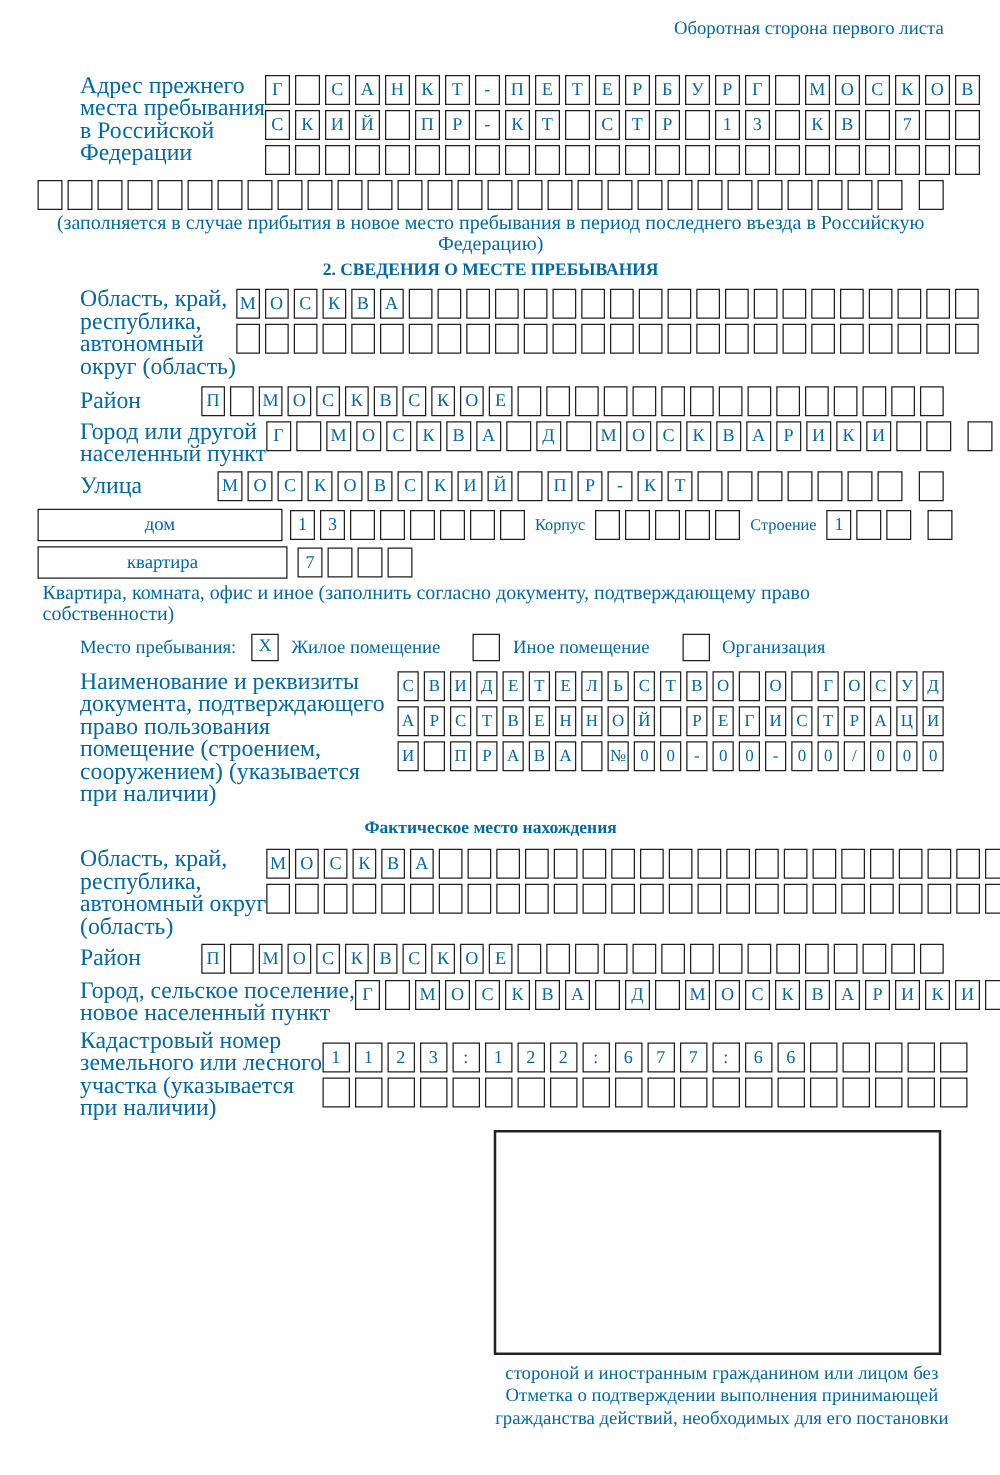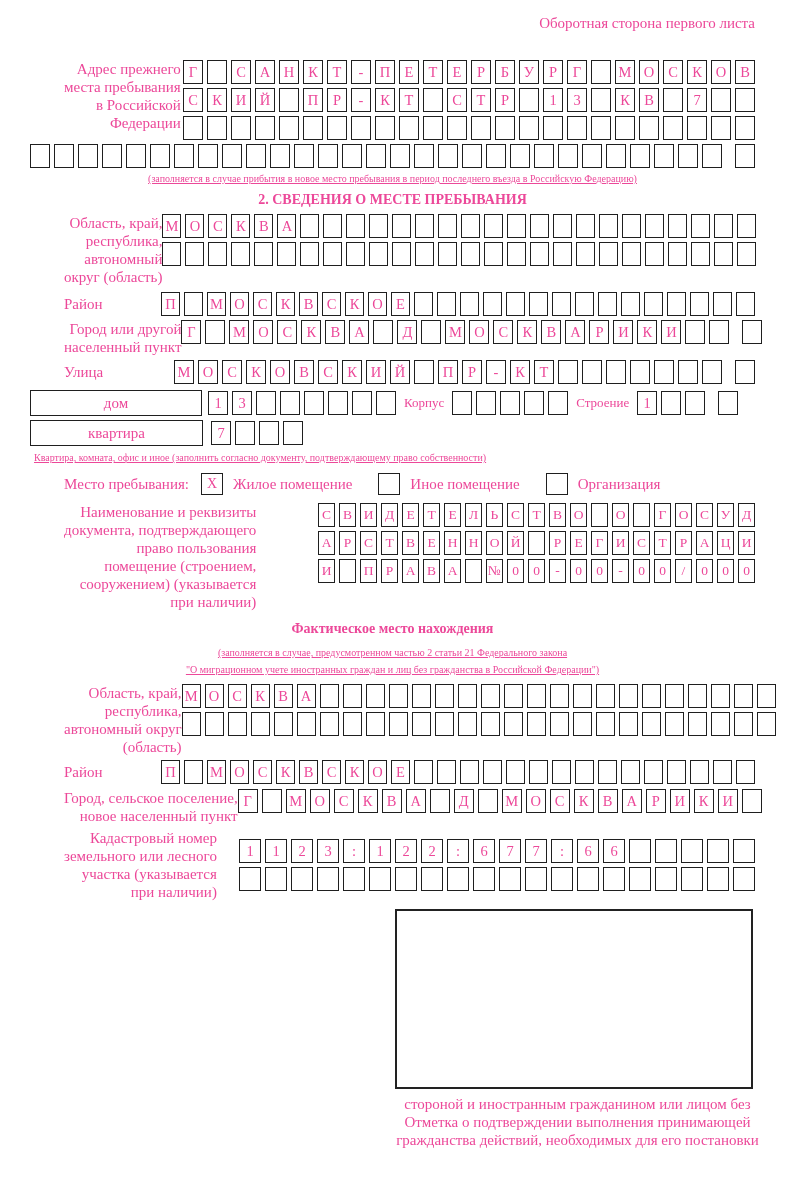--- a/index.html
+++ b/index.html
@@ -1,38 +1,38 @@
 <!DOCTYPE html>
 <html><head>
 <meta charset="utf-8">
 <style>
   html,body{margin:0;padding:0;background:#fff;}
   .page{
     width:800px;height:1180px;box-sizing:border-box;overflow:hidden;
-    background:#fff;color:#ec4899;
+    background:#fff;color:#0369a1;
     font-family:"Liberation Serif","DejaVu Serif",serif;
     padding:14px 45px 0 30px;position:relative;
   }
   .title{text-align:right;font-size:15px;line-height:18px;}
   .frow{display:flex;align-items:flex-start;}
-  .lbl{font-size:15px;line-height:18px;padding-left:34px;flex:none;text-align:right;}
+  .lbl{font-size:19px;line-height:18px;padding-left:34px;flex:none;}
   .lbl-mid{padding-top:3px;font-family:Liberation Serif, serif;}
   .rows{margin-left:auto;display:flex;flex-direction:column;gap:4px;align-items:flex-end;}
   .boxrow{display:flex;gap:4px;flex:none;}
   .right{margin-left:auto;}
   .cb{
     flex:none;display:flex;align-items:center;justify-content:center;
     width:20px;height:24px;border:1.8px solid #1f1f1f;box-sizing:border-box;
     font-size:14.5px;line-height:1;
   }
   .p23 .cb{width:19px;}
   .p21 .cb{width:17px;font-size:13.5px;}
   .p26 .cb{width:22px;}
   .gap-left{margin-left:9px;}
-  .note{font-size:10px;line-height:17px;text-decoration:underline;}
+  .note{font-size:16px;line-height:17px;}
   .center{text-align:center;}
   .sec-title{font-weight:bold;font-size:14px;line-height:20px;text-align:center;}
   .labelbox{
     border:1.8px solid #1f1f1f;display:flex;align-items:center;justify-content:center;
     font-size:15px;height:26px;box-sizing:border-box;flex:none;
   }
   .dom-row{display:flex;align-items:center;}
   .inl{font-size:13px;margin:0 8px;flex:none;line-height:26px;}
   .stay-row{display:flex;align-items:center;font-size:15px;padding-left:34px;}
   .cbx{
@@ -331,21 +331,21 @@
         <span class="cb"></span>
         <span class="cb"></span>
         <span class="cb"></span>
         <span class="cb"></span>
         <span class="cb"></span>
         <span class="cb gap-left"></span>
       </div>
   </div>
 
   <div class="dom-row" style="margin-top:6px">
-    <div class="labelbox" style="width:172px">дом</div>
+    <div class="labelbox" style="width:196px">дом</div>
     <div class="boxrow" style="margin-left:6px">
         <span class="cb">1</span>
         <span class="cb">3</span>
         <span class="cb"></span>
         <span class="cb"></span>
         <span class="cb"></span>
         <span class="cb"></span>
         <span class="cb"></span>
         <span class="cb"></span>
       </div>
@@ -360,21 +360,21 @@
     <span class="inl">Строение</span>
     <div class="boxrow">
         <span class="cb">1</span>
         <span class="cb"></span>
         <span class="cb"></span>
         <span class="cb gap-left"></span>
       </div>
   </div>
 
   <div class="dom-row" style="margin-top:4px">
-    <div class="labelbox" style="width:173px">квартира</div>
+    <div class="labelbox" style="width:200px">квартира</div>
     <div class="boxrow" style="margin-left:8px">
         <span class="cb">7</span>
         <span class="cb"></span>
         <span class="cb"></span>
         <span class="cb"></span>
       </div>
   </div>
   <div class="note" style="margin-top:3px;padding-left:4px">Квартира, комната, офис и иное (заполнить согласно документу, подтверждающему право собственности)</div>
 
   <div class="stay-row" style="margin-top:7px">
@@ -463,24 +463,20 @@
           <span class="cb">0</span>
           <span class="cb">/</span>
           <span class="cb">0</span>
           <span class="cb">0</span>
           <span class="cb">0</span>
         </div>
     </div>
   </div>
 
   <div class="sec-title" style="margin-top:4px">Фактическое место нахождения</div>
-  <div class="note center" style="margin-top:5px">
-      <div>(заполняется в случае, предусмотренном частью 2 статьи 21 Федерального закона</div>
-      <div>"О миграционном учете иностранных граждан и лиц без гражданства в Российской Федерации")</div>
-    </div>
 
   <div class="frow" style="margin-top:6px;min-height:72px">
     <div class="lbl">
         <div>Область, край,</div>
         <div>республика,</div>
         <div>автономный округ</div>
         <div>(область)</div>
       </div>
     <div class="rows">
       <div class="boxrow p23">

